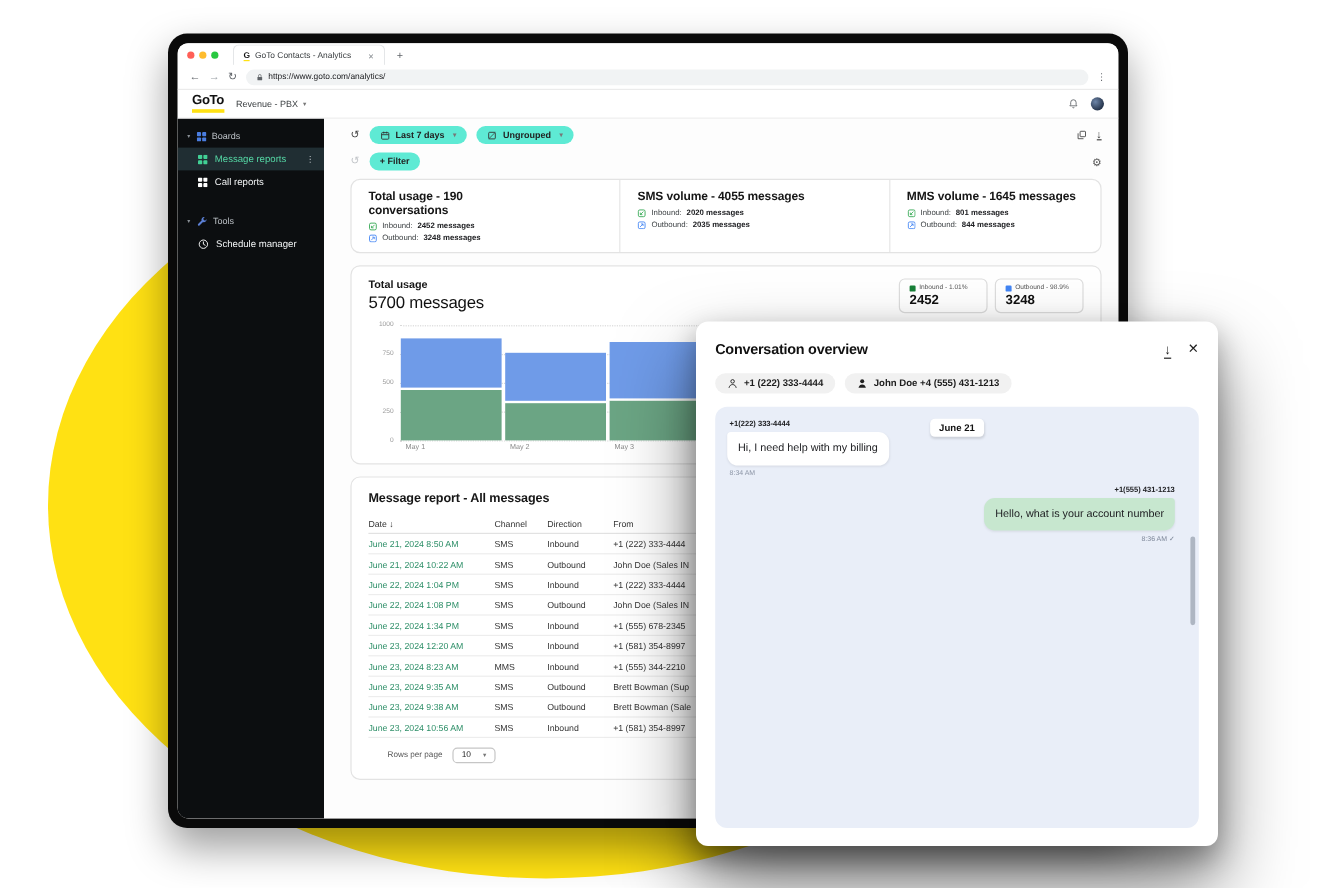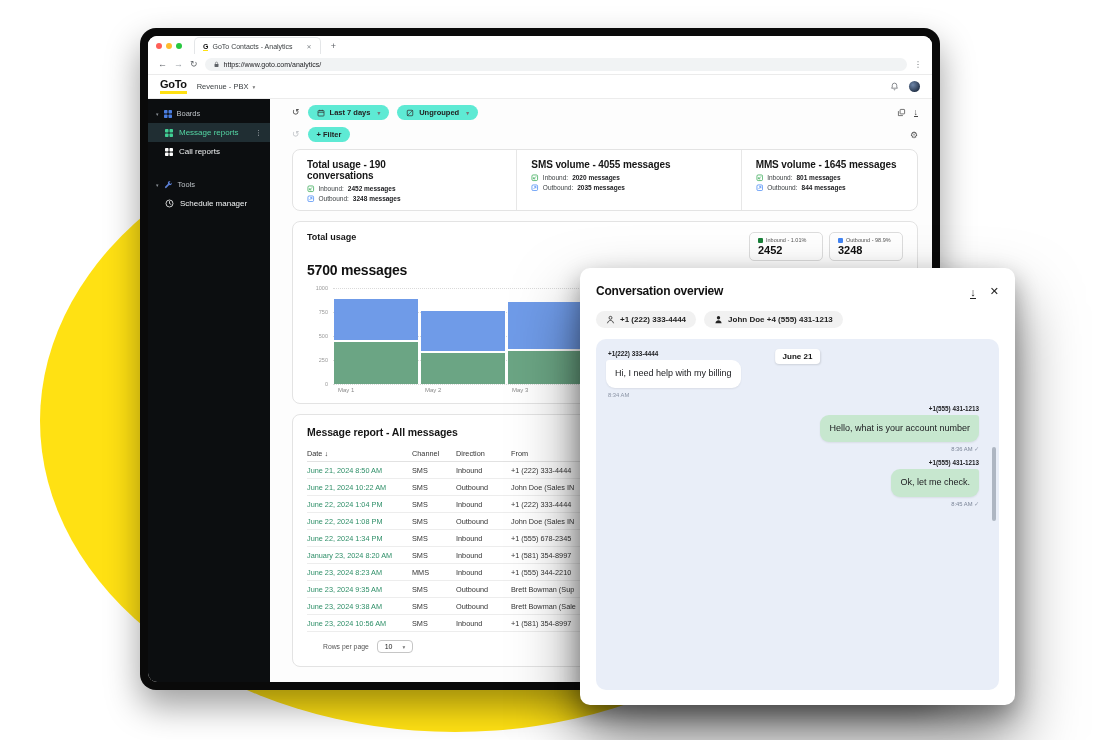--- a/index.html
+++ b/index.html
@@ -70,21 +70,21 @@
   .stat-title{font-size:10px;font-weight:bold;color:#161616;margin-bottom:4px;letter-spacing:-0.1px;}
   .stat-line{display:flex;align-items:center;gap:4px;font-size:6.5px;color:#3c4043;margin-top:2px;}
   .stat-line b{color:#202124;}
   .i-in{color:#34a853;display:flex;}
   .i-out{color:#4285f4;display:flex;}
   
   .usage-card{margin-top:10px;padding:10px 14px 8px;}
   .usage-head{display:flex;align-items:flex-start;}
   .usage-titles{flex:1;}
   .usage-title{font-size:9px;font-weight:bold;color:#161616;}
-  .usage-sub{font-size:14px;font-weight:bold;color:#111;margin-top:20px;letter-spacing:-0.2px;}
+  .usage-sub{font-size:14px;font-weight:normal;color:#111;margin-top:2px;letter-spacing:-0.2px;}
   .legend-boxes{display:flex;gap:6px;}
   .lbox{border:1px solid #ddd;border-radius:5px;padding:4px 8px;min-width:56px;}
   .lbox-top{display:flex;align-items:center;gap:3px;font-size:5.5px;color:#555;white-space:nowrap;}
   .lbox .sq{width:5px;height:5px;border-radius:1px;flex-shrink:0;}
   .lbox-val{font-size:11px;font-weight:bold;color:#111;margin-top:1px;}
   .chart{position:relative;margin-top:10px;height:96px;}
   .gline{position:absolute;left:26px;right:0;border-top:1px dotted #d9d9d9;}
   .ylab{position:absolute;left:0;width:21px;text-align:right;font-size:5.5px;color:#9a9a9a;transform:translateY(-50%);}
   .bars{position:absolute;left:27px;bottom:0;height:96px;display:flex;gap:3px;align-items:flex-end;}
   .bar{width:84px;display:flex;flex-direction:column;justify-content:flex-end;gap:1.5px;height:96px;}
@@ -445,21 +445,21 @@
                   <span class="t-cell c2">Outbound</span>
                   <span class="t-cell c3">John Doe (Sales IN</span>
                 </div>
                 <div class="t-row">
                   <span class="t-cell c0 datelink">June 22, 2024 1:34 PM</span>
                   <span class="t-cell c1">SMS</span>
                   <span class="t-cell c2">Inbound</span>
                   <span class="t-cell c3">+1 (555) 678-2345</span>
                 </div>
                 <div class="t-row">
-                  <span class="t-cell c0 datelink">January 23, 2024 8:20 AM</span>
+                  <span class="t-cell c0 datelink">June 23, 2024 12:20 AM</span>
                   <span class="t-cell c1">SMS</span>
                   <span class="t-cell c2">Inbound</span>
                   <span class="t-cell c3">+1 (581) 354-8997</span>
                 </div>
                 <div class="t-row">
                   <span class="t-cell c0 datelink">June 23, 2024 8:23 AM</span>
                   <span class="t-cell c1">MMS</span>
                   <span class="t-cell c2">Inbound</span>
                   <span class="t-cell c3">+1 (555) 344-2210</span>
                 </div>
@@ -528,22 +528,17 @@
           <div class="msg left">
             <div class="msg-label">+1(222) 333-4444</div>
             <div class="bubble">Hi, I need help with my billing</div>
             <div class="msg-time">8:34 AM</div>
           </div>
           <div class="msg right">
             <div class="msg-label">+1(555) 431-1213</div>
             <div class="bubble">Hello, what is your account number</div>
             <div class="msg-time">8:36 AM ✓</div>
           </div>
-          <div class="msg right">
-            <div class="msg-label">+1(555) 431-1213</div>
-            <div class="bubble">Ok, let me check.</div>
-            <div class="msg-time">8:45 AM ✓</div>
-          </div>
         </div>
       <div class="chat-scrollbar"></div>
     </div>
   </div>
 </div>
 
 </body></html>

